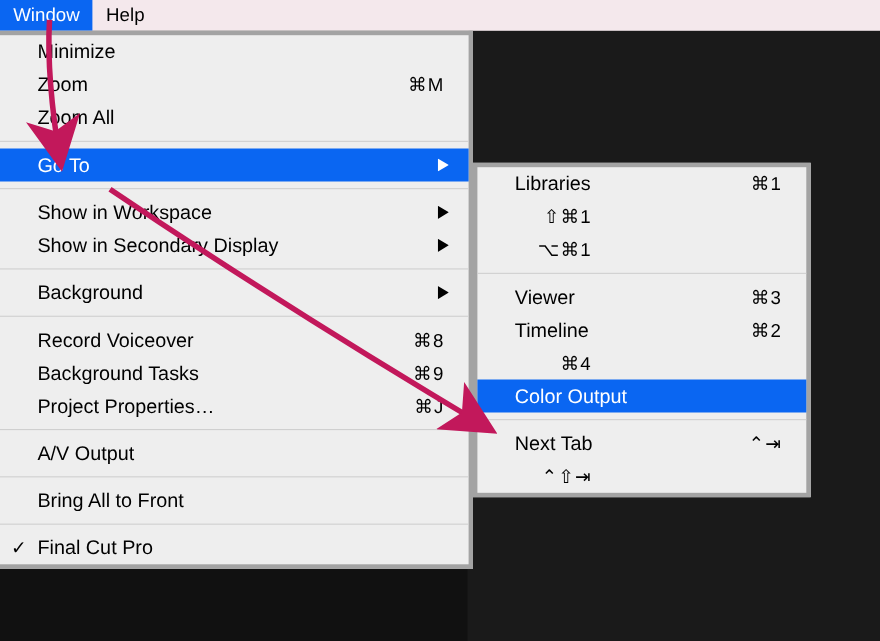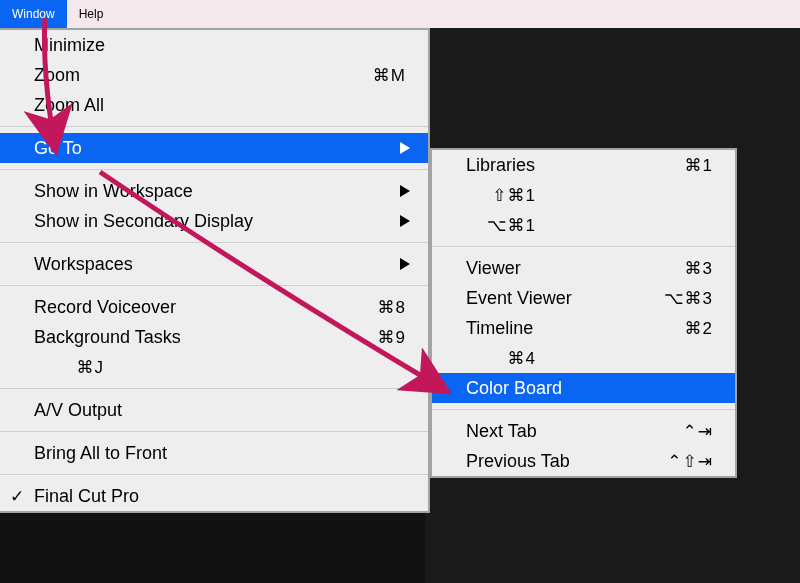--- a/index.html
+++ b/index.html
@@ -8,41 +8,41 @@
     font-family: -apple-system, "Helvetica Neue", Helvetica, Arial, sans-serif;
     background: #111;
     overflow: hidden;
     position: relative;
   }
   .menubar {
     position: absolute; top: 0; left: 0; width: 800px; height: 28px;
     background: #f4e8ec;
     display: flex;
     align-items: stretch;
-    font-size: 12px;
+    font-size: 17px;
     color: #000;
     z-index: 5;
   }
   .menubar .item {
     padding: 3px 12px;
     display: flex; align-items: center;
   }
   .menubar .item.highlight {
     background: #0a66f2;
     color: #fff;
   }
   .dark-bg {
     position: absolute;
     top: 28px; left: 425px; width: 375px; height: 555px;
     background: #1a1a1a;
   }
   .dropdown {
     position: absolute;
     background: #eeeeee;
-    border: 2px solid #a3a3a3;
+    border: 4px solid #a3a3a3;
     font-size: 18px;
     color: #000;
     z-index: 10;
   }
   .dropdown.main {
     top: 28px; left: 0; width: 430px;
     border-left: none;
   }
   .dropdown.sub {
     top: 148px; left: 430px; width: 307px;
@@ -139,37 +139,38 @@
   <div class="row">
     <span class="label">Show in Secondary Display</span>
     <span class="arrow-sub">
       <svg width="10" height="12" viewBox="0 0 10 12">
           <path d="M0 0 L10 6 L0 12 Z" fill="#000"></path>
         </svg>
     </span>
   </div>
   <div class="sep"></div>
   <div class="row">
-    <span class="label">Workspaces</span>
+    <span class="label">Background</span>
     <span class="arrow-sub">
       <svg width="10" height="12" viewBox="0 0 10 12">
           <path d="M0 0 L10 6 L0 12 Z" fill="#000"></path>
         </svg>
     </span>
   </div>
   <div class="sep"></div>
   <div class="row">
     <span class="label">Record Voiceover</span>
     <span class="shortcut">⌘8</span>
   </div>
   <div class="row">
     <span class="label">Background Tasks</span>
     <span class="shortcut">⌘9</span>
   </div>
   <div class="row">
+    <span class="label">Project Properties…</span>
     <span class="shortcut">⌘J</span>
   </div>
   <div class="sep"></div>
   <div class="row disabled">
     <span class="label">A/V Output</span>
   </div>
   <div class="sep"></div>
   <div class="row">
     <span class="label">Bring All to Front</span>
   </div>
@@ -190,40 +191,35 @@
   </div>
   <div class="row">
     <span class="shortcut">⌥⌘1</span>
   </div>
   <div class="sep"></div>
   <div class="row">
     <span class="label">Viewer</span>
     <span class="shortcut">⌘3</span>
   </div>
   <div class="row">
-    <span class="label">Event Viewer</span>
-    <span class="shortcut">⌥⌘3</span>
-  </div>
-  <div class="row">
     <span class="label">Timeline</span>
     <span class="shortcut">⌘2</span>
   </div>
   <div class="row">
     <span class="shortcut">⌘4</span>
   </div>
   <div class="row highlight">
-    <span class="label">Color Board</span>
+    <span class="label">Color Output</span>
   </div>
   <div class="sep"></div>
   <div class="row disabled">
     <span class="label">Next Tab</span>
     <span class="shortcut">⌃⇥</span>
   </div>
   <div class="row disabled">
-    <span class="label">Previous Tab</span>
     <span class="shortcut">⌃⇧⇥</span>
   </div>
 </div>
 
 <svg class="annotation-svg" viewBox="0 0 800 583">
   <defs>
     <marker id="ah" viewBox="0 0 12 12" refX="10" refY="6" markerWidth="10" markerHeight="10" orient="auto">
       <path d="M0,0 L12,6 L0,12 L3,6 Z" fill="#c2185b"></path>
     </marker>
   </defs>

